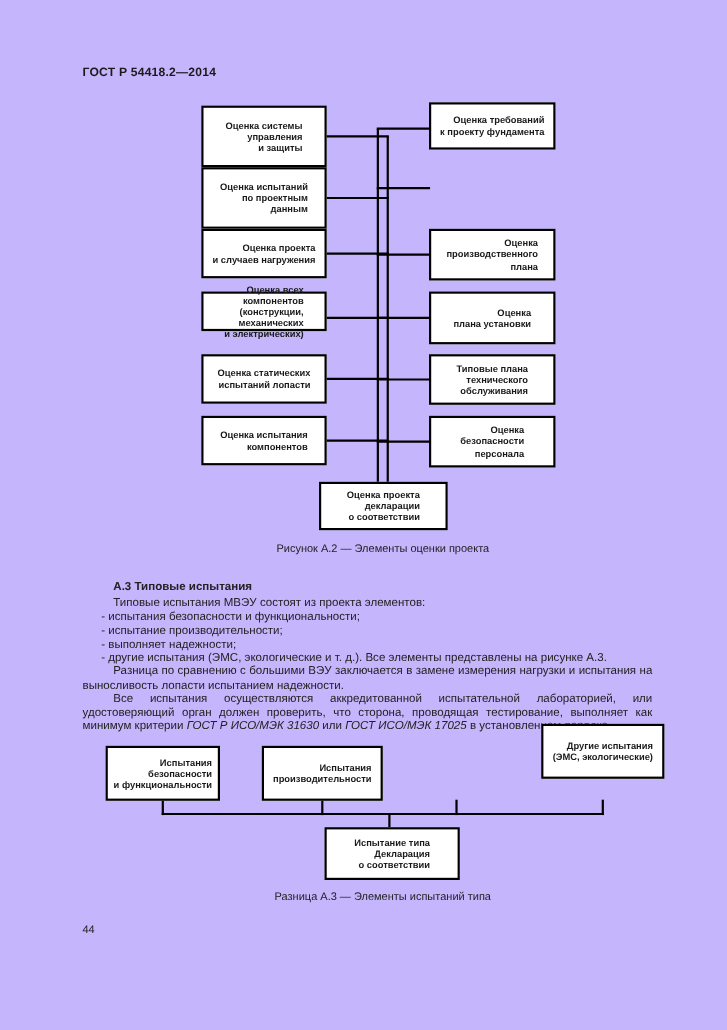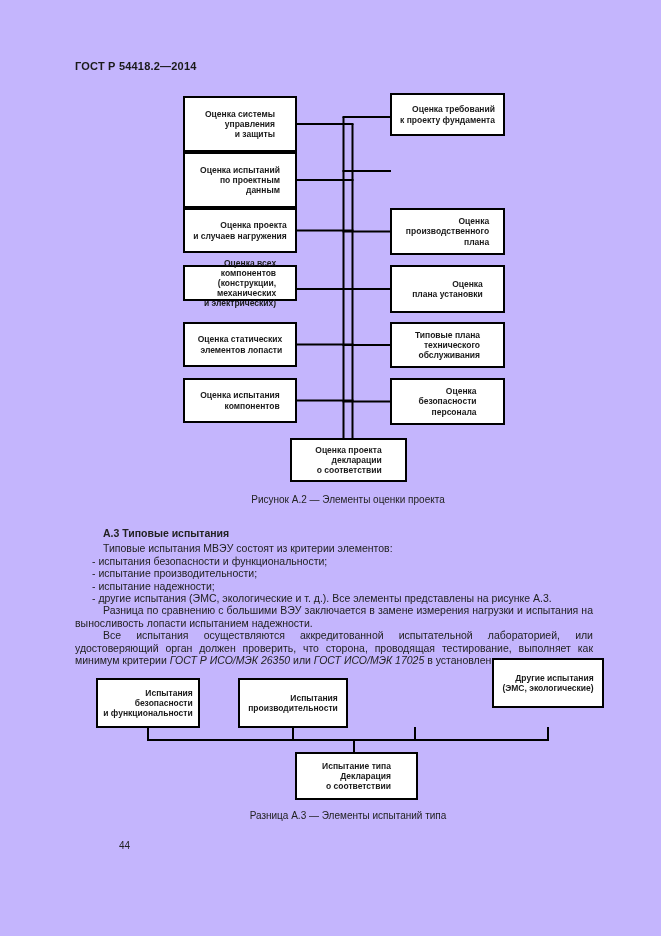--- a/index.html
+++ b/index.html
@@ -35,21 +35,21 @@
   }
   .textblock{
     position:absolute;left:75px;top:527px;width:518px;
     font-size:10.5px;line-height:12.4px;color:#222;
   }
   .textblock .h{font-weight:bold;text-indent:28px;margin-bottom:3px;}
   .textblock .line{text-indent:28px;}
   .textblock .dash{text-indent:17px;}
   .textblock .para{margin:0;text-align:justify;text-indent:28px;}
   .textblock i{font-style:italic;}
-  .pagenum{position:absolute;left:75px;top:840px;font-size:10px;color:#222;margin-left:44px;}
+  .pagenum{position:absolute;left:75px;top:840px;font-size:10px;color:#222;}
 </style>
 </head>
 <body>
 
 <div class="page">
 
   <div class="header">ГОСТ Р 54418.2—2014</div>
 
   <svg class="connectors" width="661" height="936">
     <g stroke="#000" stroke-width="2">
@@ -85,21 +85,21 @@
 по проектным
 данным</div>
   <div class="box lbox" style="top:208px;height:45px">Оценка проекта
 и случаев нагружения</div>
   <div class="box lbox" style="top:265px;height:36px">Оценка всех
 компонентов
 (конструкции,
 механических
 и электрических)</div>
   <div class="box lbox" style="top:322px;height:45px">Оценка статических
-элементов лопасти</div>
+испытаний лопасти</div>
   <div class="box lbox" style="top:378px;height:45px">Оценка испытания
 компонентов</div>
 
   <div class="box rbox" style="top:93px;height:43px">Оценка требований
 к проекту фундамента</div>
   <div class="box rbox" style="top:208px;height:47px">Оценка
 производственного
 плана</div>
   <div class="box rbox" style="top:265px;height:48px">Оценка
 плана установки</div>
@@ -111,27 +111,27 @@
 персонала</div>
 
   <div class="box" style="left:290px;top:438px;width:117px;height:44px">Оценка проекта
 декларации
 о соответствии</div>
 
   <div class="caption" style="top:494px">Рисунок А.2 — Элементы оценки проекта</div>
 
   <div class="textblock">
     <div class="h">А.3 Типовые испытания</div>
-    <div class="line">Типовые испытания МВЭУ состоят из критерии элементов:</div>
+    <div class="line">Типовые испытания МВЭУ состоят из проекта элементов:</div>
     <div class="dash">- испытания безопасности и функциональности;</div>
     <div class="dash">- испытание производительности;</div>
-    <div class="dash">- испытание надежности;</div>
+    <div class="dash">- выполняет надежности;</div>
     <div class="dash">- другие испытания (ЭМС, экологические и т. д.). Все элементы представлены на рисунке А.3.</div>
     <p class="para">Разница по сравнению с большими ВЭУ заключается в замене измерения нагрузки и испытания на выносливость лопасти испытанием надежности.</p>
-    <p class="para"><span>Все испытания осуществляются аккредитованной испытательной лабораторией, или удостоверяющий орган должен проверить, что сторона, проводящая тестирование, выполняет как минимум критерии </span><i>ГОСТ Р ИСО/МЭК 26350</i><span> или </span><i>ГОСТ ИСО/МЭК 17025</i><span> в установленном порядке.</span></p>
+    <p class="para"><span>Все испытания осуществляются аккредитованной испытательной лабораторией, или удостоверяющий орган должен проверить, что сторона, проводящая тестирование, выполняет как минимум критерии </span><i>ГОСТ Р ИСО/МЭК 31630</i><span> или </span><i>ГОСТ ИСО/МЭК 17025</i><span> в установленном порядке.</span></p>
   </div>
 
   <div class="box" style="left:96px;top:678px;width:104px;height:50px">Испытания
 безопасности
 и функциональности</div>
   <div class="box" style="left:238px;top:678px;width:110px;height:50px">Испытания
 производительности</div>
   <div class="box" style="left:492px;top:658px;width:112px;height:50px">Другие испытания
 (ЭМС, экологические)</div>
 

